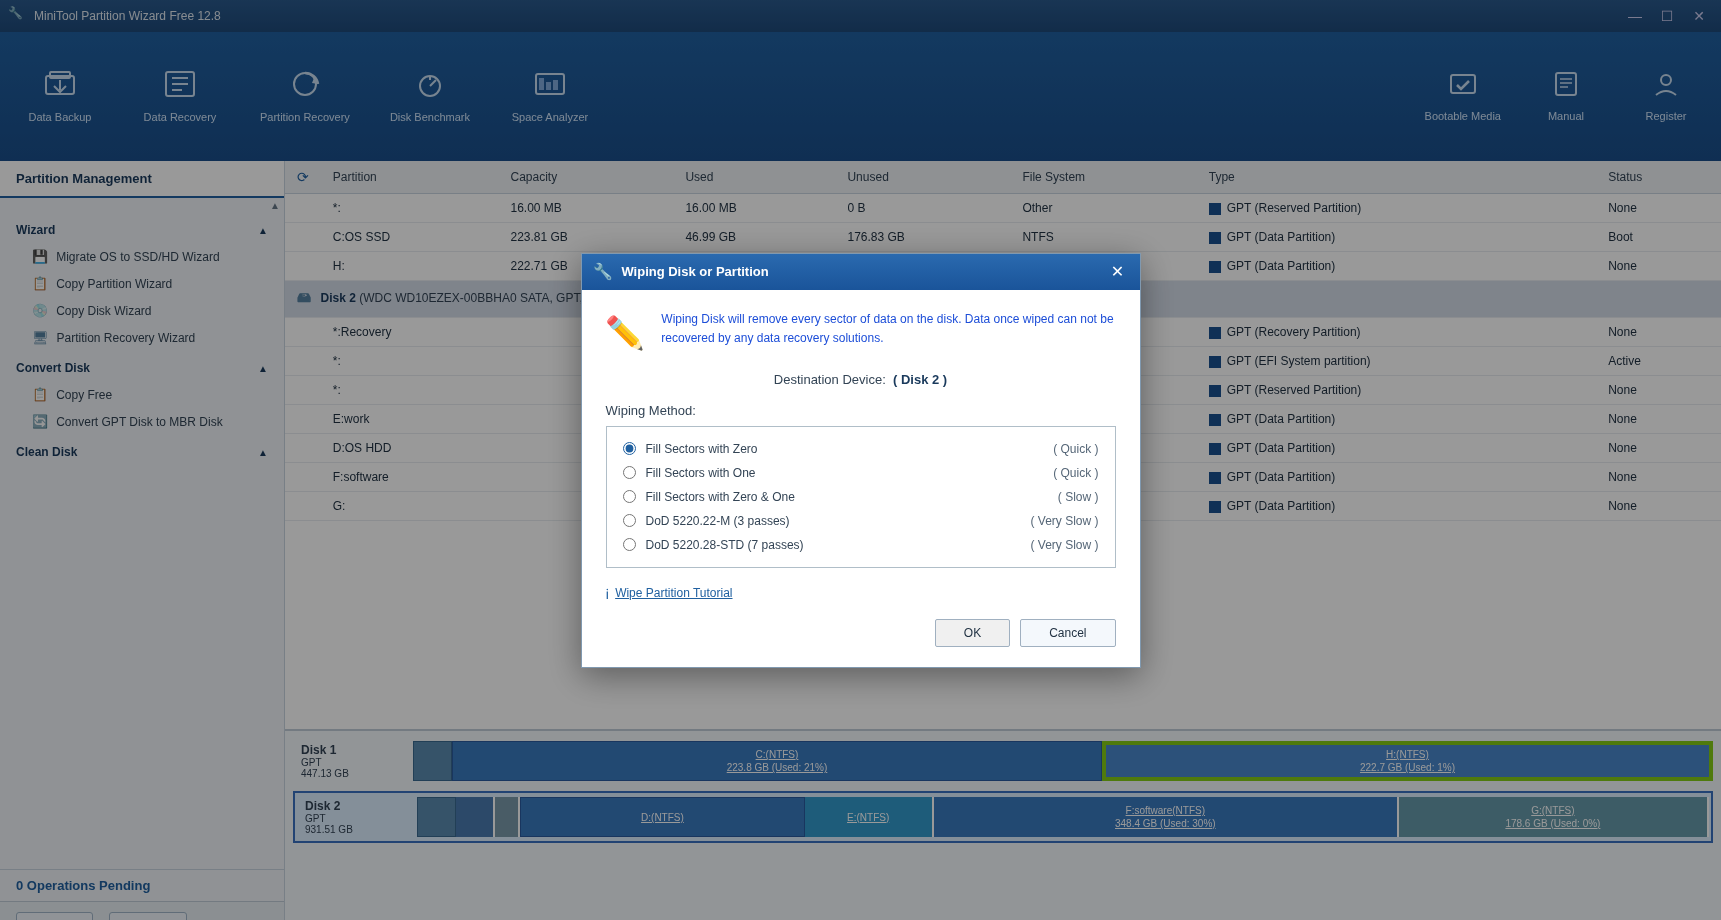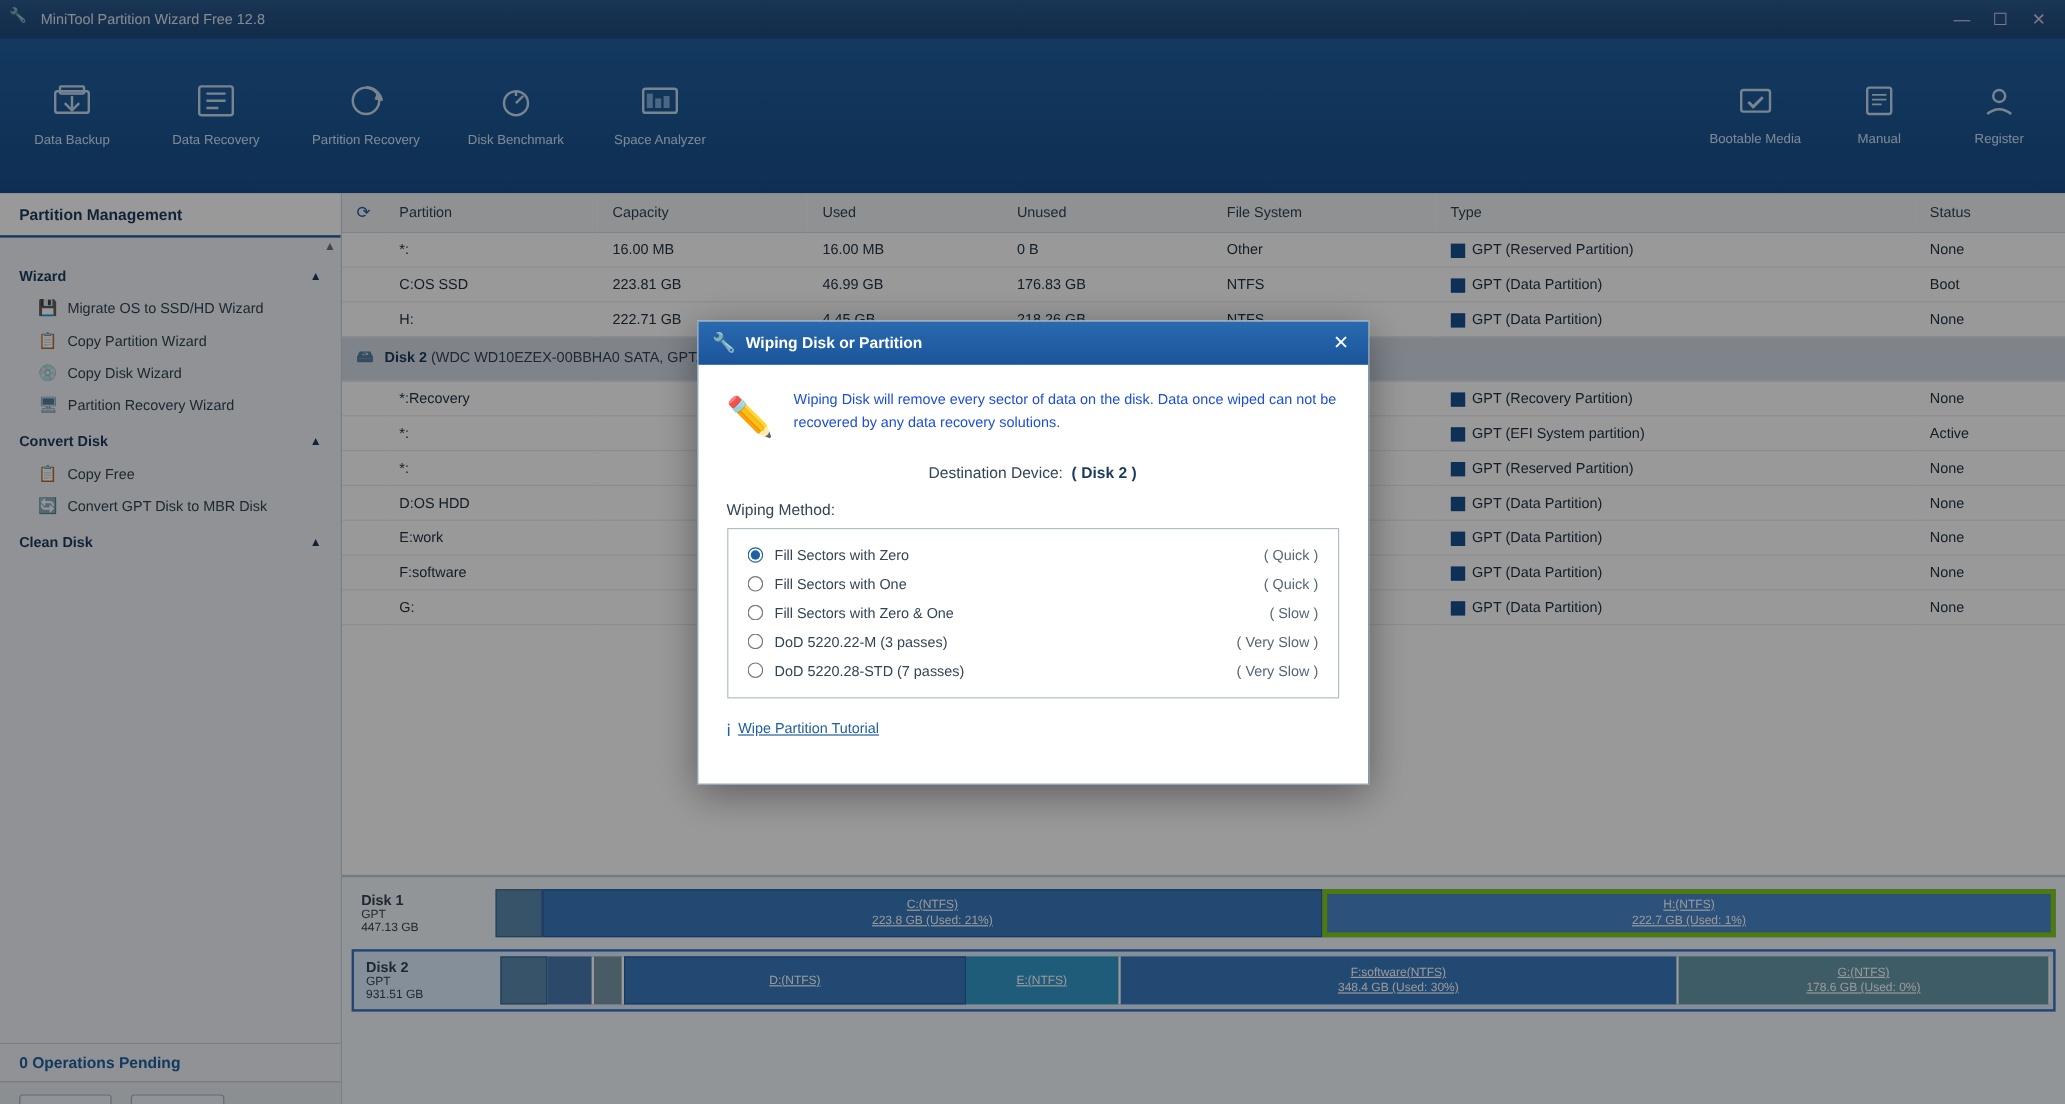--- a/index.html
+++ b/index.html
@@ -422,31 +422,31 @@
               <td>*:</td>
               <td></td>
               <td></td>
               <td></td>
               <td></td>
             <td><span class="type-square" style="background:#1a5090;"></span>GPT (Reserved Partition)</td>
             <td>None</td>
           </tr>
           <tr class="table-row">
             <td></td>
+              <td>E:work</td>
+              <td></td>
+              <td></td>
+              <td></td>
+              <td></td>
+            <td><span class="type-square" style="background:#1a5090;"></span>GPT (Data Partition)</td>
+            <td>None</td>
+          </tr>
+          <tr class="table-row">
+            <td></td>
               <td>D:OS HDD</td>
-              <td></td>
-              <td></td>
-              <td></td>
-              <td></td>
-            <td><span class="type-square" style="background:#1a5090;"></span>GPT (Data Partition)</td>
-            <td>None</td>
-          </tr>
-          <tr class="table-row">
-            <td></td>
-              <td>E:work</td>
               <td></td>
               <td></td>
               <td></td>
               <td></td>
             <td><span class="type-square" style="background:#1a5090;"></span>GPT (Data Partition)</td>
             <td>None</td>
           </tr>
           <tr class="table-row">
             <td></td>
               <td>F:software</td>
@@ -570,15 +570,19 @@
           <span class="method-name">DoD 5220.28-STD (7 passes)</span>
           <span class="method-speed">( Very Slow )</span>
         </div>
       </div>
 
       <div class="modal-link-row">
         <span class="modal-link-icon">ℹ</span>
         <a class="modal-link">Wipe Partition Tutorial</a>
       </div>
 
+      <div class="modal-buttons">
+        <button class="modal-btn primary">OK</button>
+        <button class="modal-btn">Cancel</button>
+      </div>
     </div>
   </div>
 </div>
 
 </body></html>

